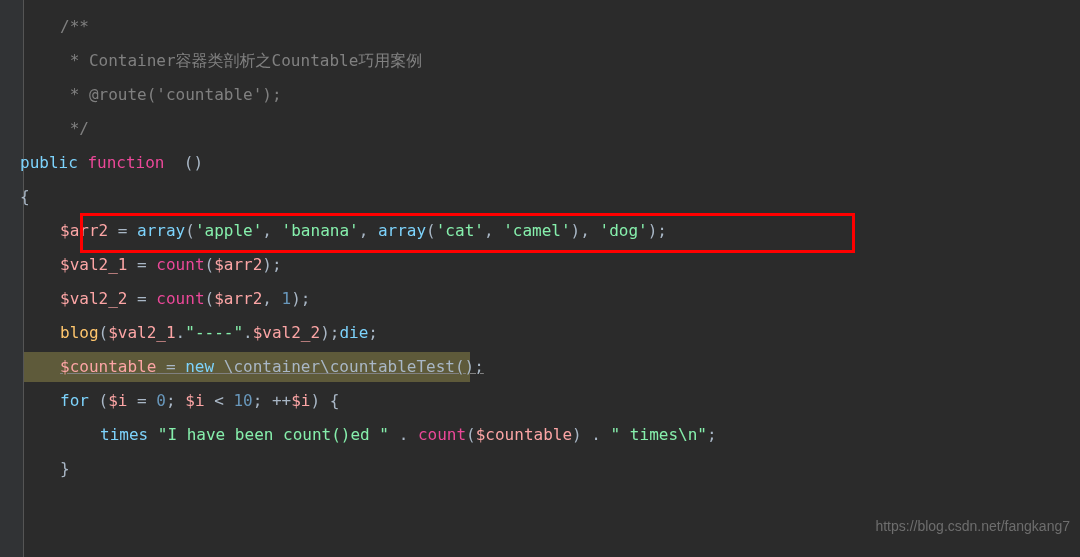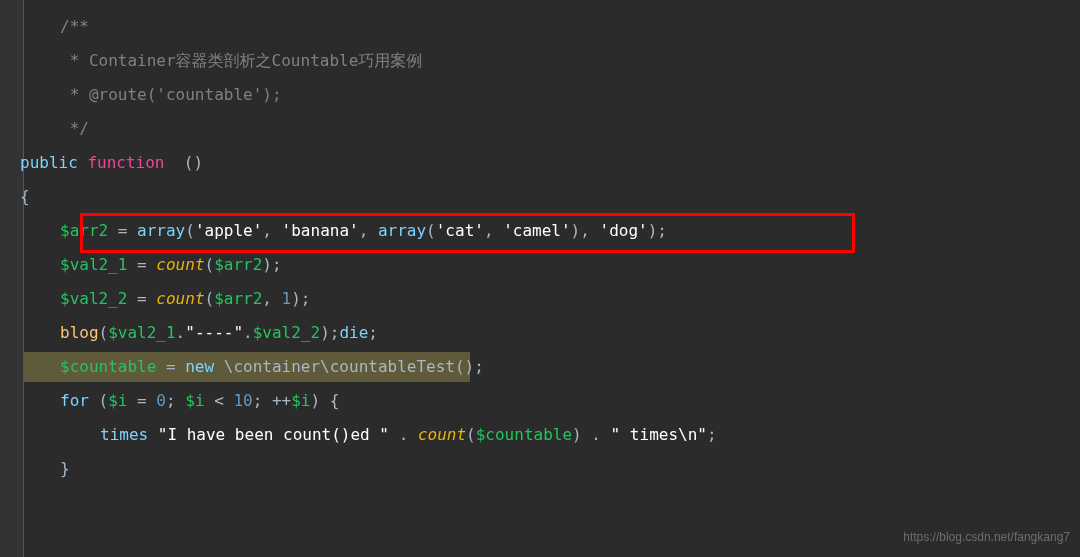--- a/index.html
+++ b/index.html
@@ -35,52 +35,53 @@
     .line {
       white-space: pre;
       height: 34px;
       display: flex;
       align-items: center;
     }
     .comment { color: #808080; }
     .keyword { color: #7dd3fc; }
     .keyword-func { color: #ec4899; }
     .function-name { color: #ffc66d; }
-    .variable { color: #22c55e; }
-    .string { color: #ffffff; }
+    .variable { color: #fca5a5; }
+    .string { color: #86efac; }
     .number { color: #6897bb; }
-    .builtin { font-style: italic; color: #eab308; }
+    .builtin { color: #ec4899; }
     .operator { color: #a9b7c6; }
     .paren { color: #a9b7c6; }
     .brace { color: #a9b7c6; }
     .red-box {
       position: absolute;
       border: 3px solid #ff0000;
       left: 80px;
       top: 213px;
       width: 775px;
       height: 40px;
       pointer-events: none;
     }
     .underline {
+      text-decoration: underline;
       text-decoration-color: #808080;
     }
     .cursor {
       display: inline-block;
       width: 2px;
       height: 20px;
       background: #bbb;
       vertical-align: middle;
     }
     .watermark {
       position: absolute;
-      bottom: 9px;
+      bottom: 17px;
       right: 10px;
       color: #999;
-      font-size: 12px;
+      font-size: 14px;
       font-family: sans-serif;
       opacity: 0.6;
     }
     .indent1 { padding-left: 40px; }
     .indent2 { padding-left: 80px; }
   </style>
 </head>
 <body>
 
 <div class="gutter"></div>

